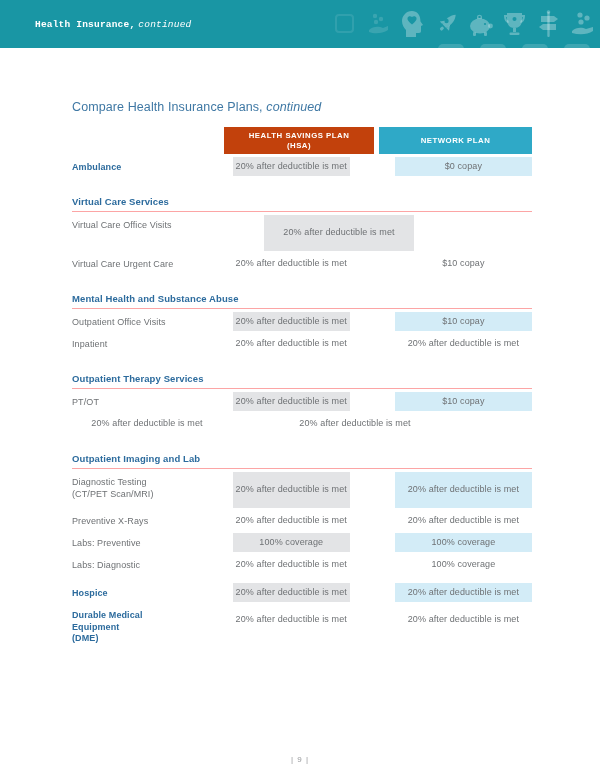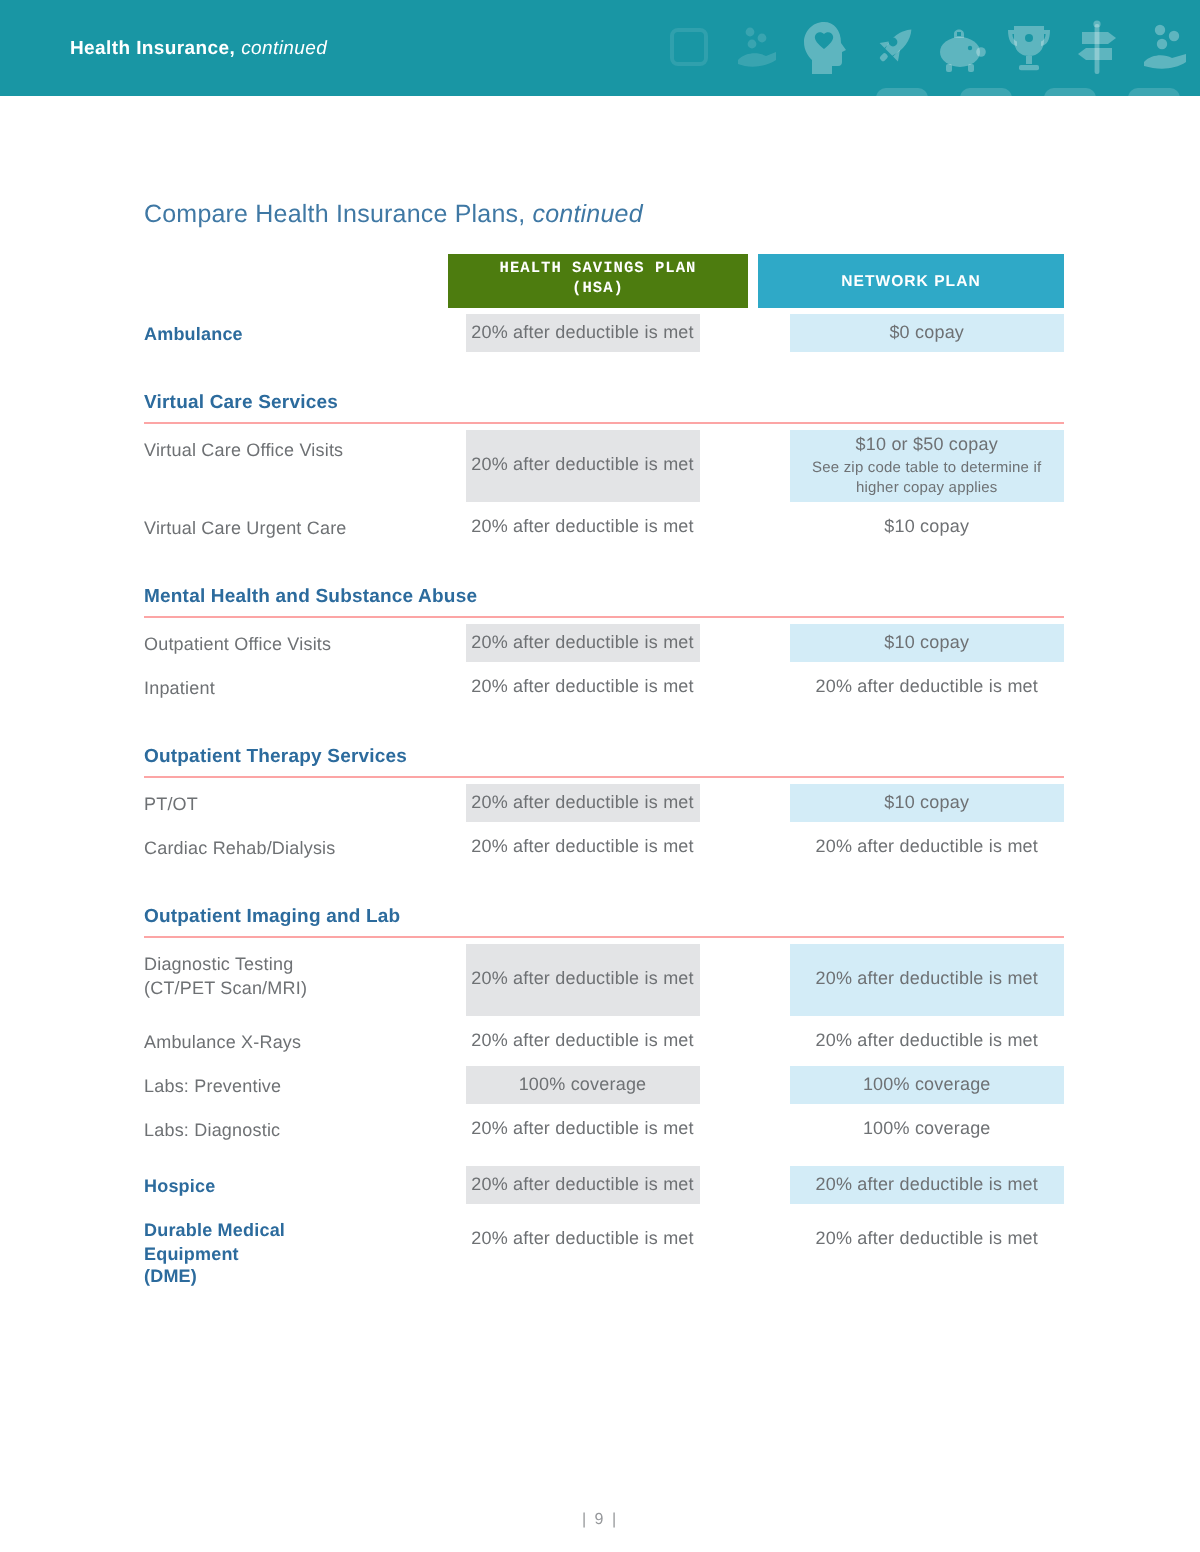--- a/index.html
+++ b/index.html
@@ -4,21 +4,21 @@
 <style>
   html,body{margin:0;padding:0;}
   body{
     width:600px;height:776px;position:relative;background:#ffffff;
     font-family:"Liberation Sans", sans-serif;overflow:hidden;
     -webkit-font-smoothing:antialiased;
   }
   
   .banner{
     position:absolute;top:0;left:0;width:600px;height:48px;
-    background:#1996a4;overflow:hidden;
+    background:#1996a4;overflow:hidden;font-family:Liberation Mono, monospace;
   }
   .banner-title{
     position:absolute;left:35px;top:0;height:48px;display:flex;align-items:center;
     color:#ffffff;font-size:9.5px;letter-spacing:.2px;
   }
   .banner-title .bold{font-weight:bold;}
   .banner-title .ital{font-style:italic;margin-left:3px;}
   .banner-icons{
     position:absolute;right:4px;top:8px;display:flex;gap:7px;align-items:center;
   }
@@ -33,21 +33,21 @@
     margin-top:52px;font-size:12.5px;color:#3f78a4;letter-spacing:.1px;
   }
   .doc-title .ital{font-style:italic;}
   
   .tbl{margin-top:13px;}
   .thead{display:flex;}
   .th{
     height:27px;display:flex;flex-direction:column;align-items:center;justify-content:center;
     color:#ffffff;font-weight:bold;font-size:7.8px;letter-spacing:.5px;text-align:center;line-height:1.25;
   }
-  .th.hsa-h{width:150px;margin-left:152px;background:#4d7c0f;font-family:Liberation Mono, monospace;}
+  .th.hsa-h{width:150px;margin-left:152px;background:#c2410c;}
   .th.net-h{width:153px;margin-left:5px;background:#2fa9c7;}
   .section{margin-top:20px;}
   .section.no-head{margin-top:2px;}
   .section.tail{margin-top:9px;}
   .section-heading{
     font-size:9.5px;font-weight:bold;color:#2c6b9d;
     padding-bottom:4px;border-bottom:1px solid #fca5a5;letter-spacing:.1px;
   }
   .row{display:flex;align-items:stretch;margin-top:3px;min-height:19px;gap:40px;}
   .rlabel{
@@ -176,24 +176,20 @@
         <div class="cell hsa">20% after deductible is met</div>
         <div class="cell net">$0 copay</div>
       </div>
     </div>
 
     <div class="section">
       <div class="section-heading">Virtual Care Services</div>
       <div class="row shaded tall">
         <div class="rlabel">Virtual Care Office Visits</div>
         <div class="cell hsa">20% after deductible is met</div>
-        <div class="cell net">
-          <div>$10 or $50 copay</div>
-          <div class="note">See zip code table to determine if higher copay applies</div>
-        </div>
       </div>
       <div class="row">
         <div class="rlabel">Virtual Care Urgent Care</div>
         <div class="cell hsa">20% after deductible is met</div>
         <div class="cell net">$10 copay</div>
       </div>
     </div>
 
     <div class="section">
       <div class="section-heading">Mental Health and Substance Abuse</div>
@@ -210,38 +206,37 @@
     </div>
 
     <div class="section">
       <div class="section-heading">Outpatient Therapy Services</div>
       <div class="row shaded">
         <div class="rlabel">PT/OT</div>
         <div class="cell hsa">20% after deductible is met</div>
         <div class="cell net">$10 copay</div>
       </div>
       <div class="row">
-        <div class="rlabel">Cardiac Rehab/Dialysis</div>
         <div class="cell hsa">20% after deductible is met</div>
         <div class="cell net">20% after deductible is met</div>
       </div>
     </div>
 
     <div class="section">
       <div class="section-heading">Outpatient Imaging and Lab</div>
       <div class="row shaded tall">
         <div class="rlabel">
           <div>Diagnostic Testing</div>
           <div>(CT/PET Scan/MRI)</div>
         </div>
         <div class="cell hsa">20% after deductible is met</div>
         <div class="cell net">20% after deductible is met</div>
       </div>
       <div class="row">
-        <div class="rlabel">Ambulance X-Rays</div>
+        <div class="rlabel">Preventive X-Rays</div>
         <div class="cell hsa">20% after deductible is met</div>
         <div class="cell net">20% after deductible is met</div>
       </div>
       <div class="row shaded">
         <div class="rlabel">Labs: Preventive</div>
         <div class="cell hsa">100% coverage</div>
         <div class="cell net">100% coverage</div>
       </div>
       <div class="row">
         <div class="rlabel">Labs: Diagnostic</div>

